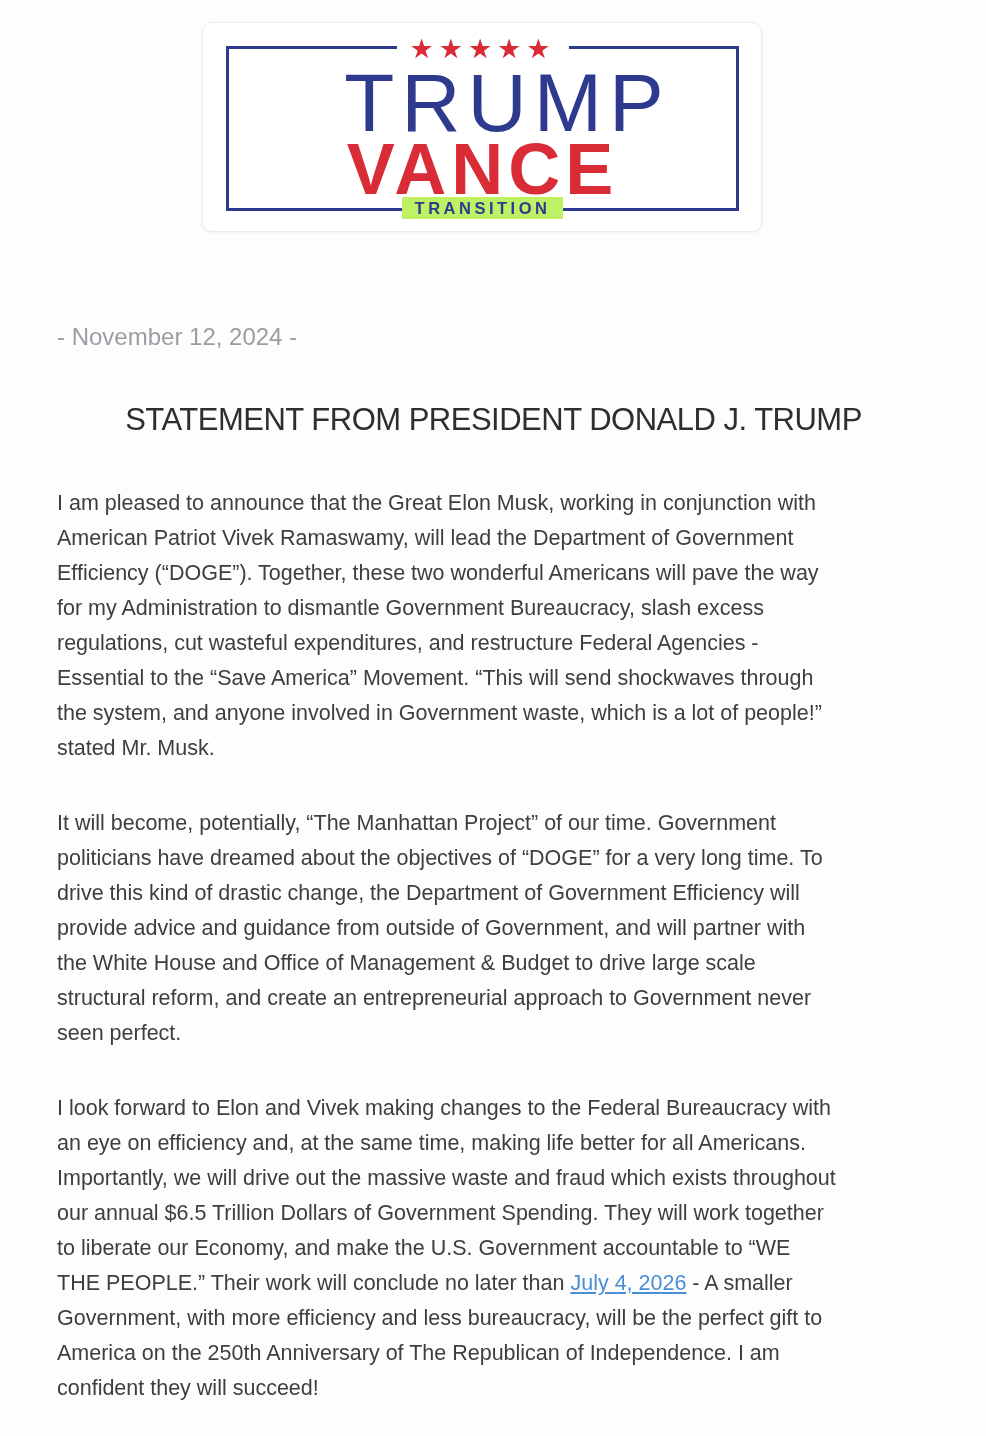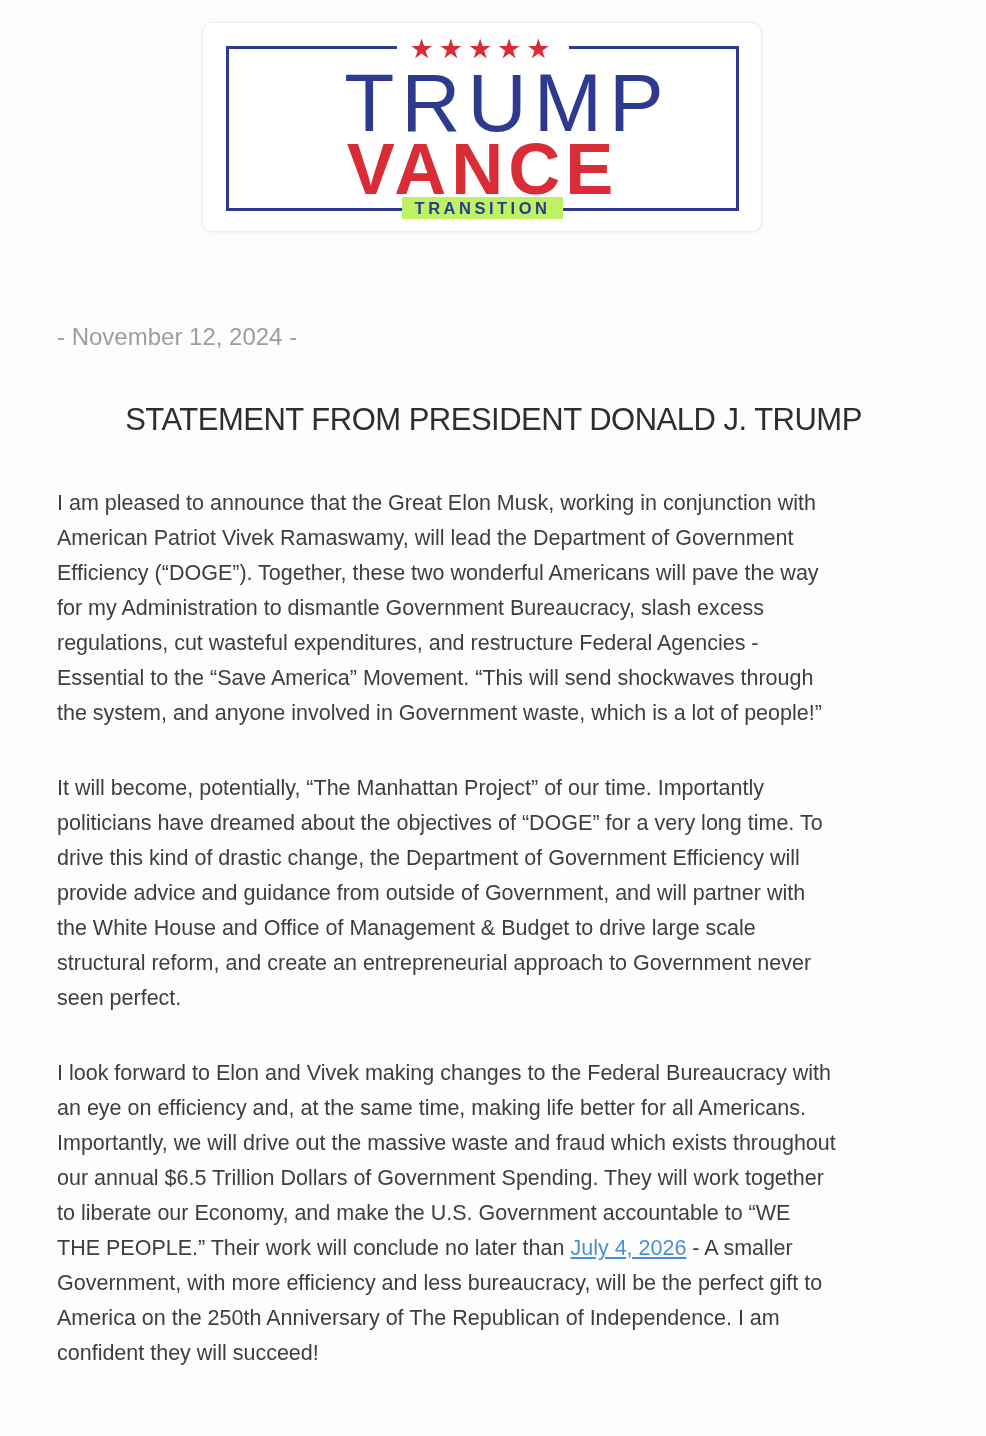--- a/index.html
+++ b/index.html
@@ -136,23 +136,24 @@
     <h1 class="headline">STATEMENT FROM PRESIDENT DONALD J. TRUMP</h1>
     <div class="body-text">
         <div class="para">
           <div class="line">I am pleased to announce that the Great Elon Musk, working in conjunction with</div>
           <div class="line">American Patriot Vivek Ramaswamy, will lead the Department of Government</div>
           <div class="line">Efficiency (“DOGE”). Together, these two wonderful Americans will pave the way</div>
           <div class="line">for my Administration to dismantle Government Bureaucracy, slash excess</div>
           <div class="line">regulations, cut wasteful expenditures, and restructure Federal Agencies -</div>
           <div class="line">Essential to the “Save America” Movement. “This will send shockwaves through</div>
           <div class="line">the system, and anyone involved in Government waste, which is a lot of people!”</div>
+          <div class="line">stated Mr. Musk.</div>
         </div>
         <div class="para">
-          <div class="line">It will become, potentially, “The Manhattan Project” of our time. Importantly</div>
+          <div class="line">It will become, potentially, “The Manhattan Project” of our time. Government</div>
           <div class="line">politicians have dreamed about the objectives of “DOGE” for a very long time. To</div>
           <div class="line">drive this kind of drastic change, the Department of Government Efficiency will</div>
           <div class="line">provide advice and guidance from outside of Government, and will partner with</div>
           <div class="line">the White House and Office of Management &amp; Budget to drive large scale</div>
           <div class="line">structural reform, and create an entrepreneurial approach to Government never</div>
           <div class="line">seen perfect.</div>
         </div>
         <div class="para">
           <div class="line">I look forward to Elon and Vivek making changes to the Federal Bureaucracy with</div>
           <div class="line">an eye on efficiency and, at the same time, making life better for all Americans.</div>

